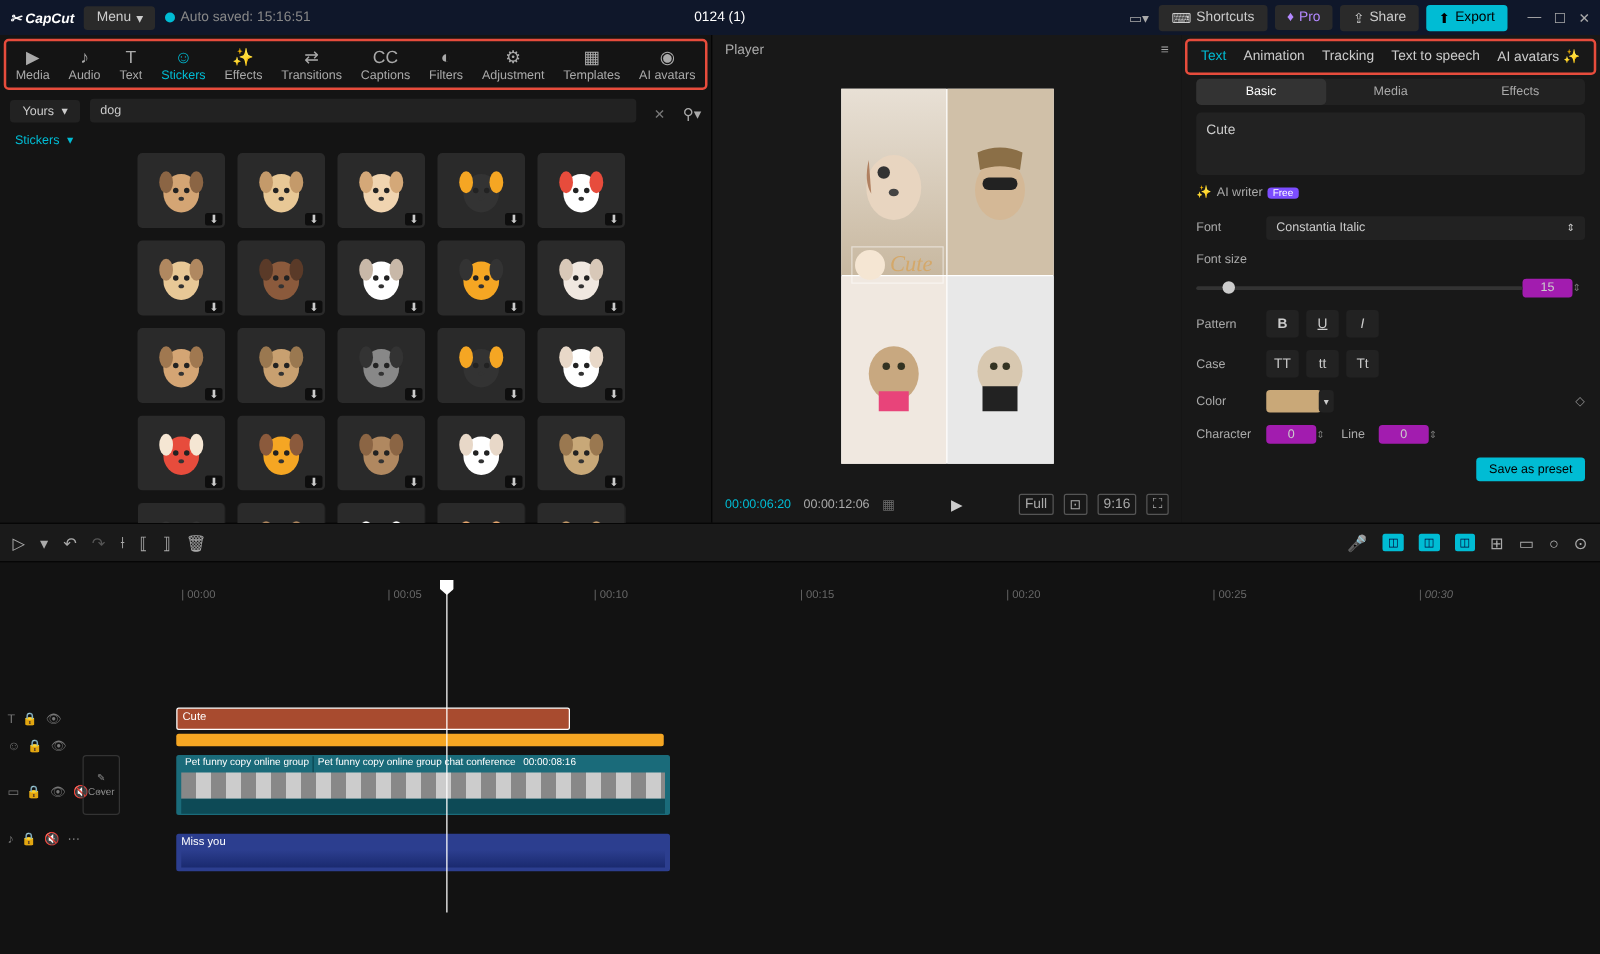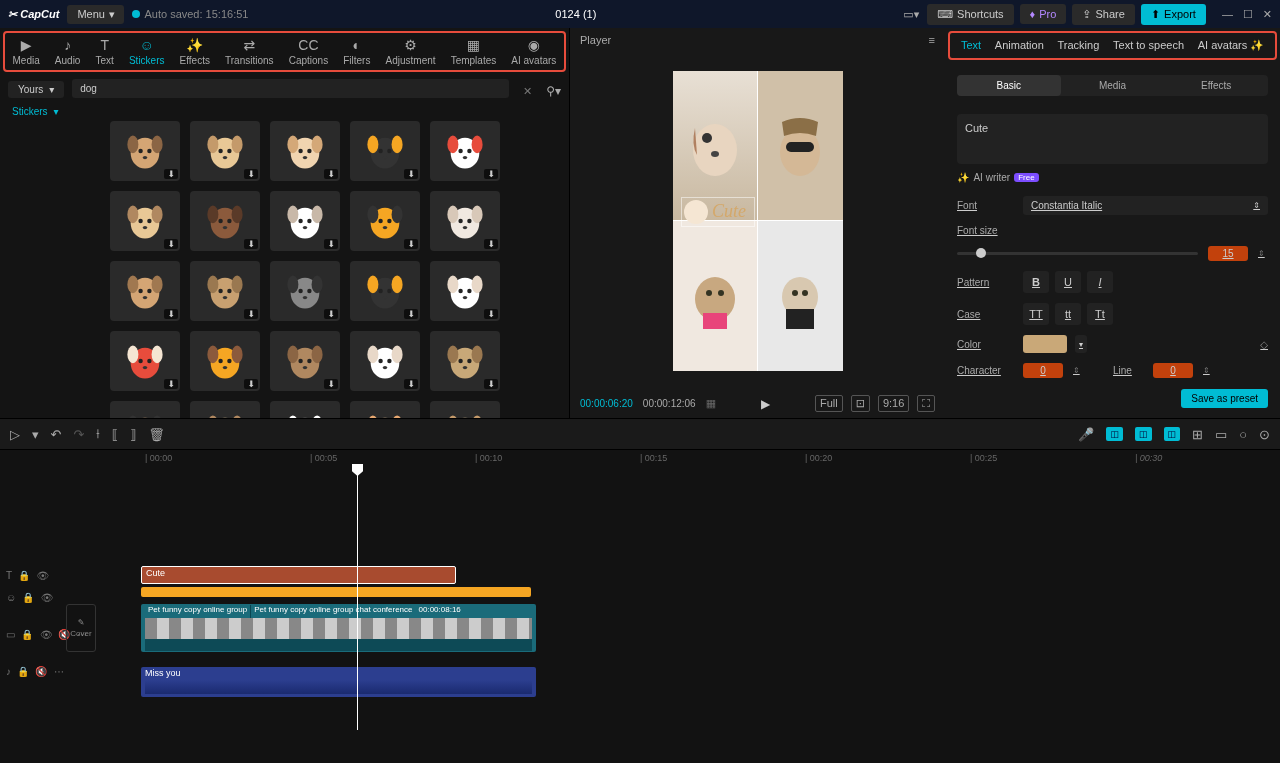--- a/index.html
+++ b/index.html
@@ -48,47 +48,47 @@
 .time-dur { color: #aaa; font-size: 10px; }
 .player-controls .spacer { flex: 1; }
 .play-btn { cursor: pointer; font-size: 12px; }
 .pc-icons { display: flex; gap: 8px; color: #aaa; }
 .pc-icons span { cursor: pointer; font-size: 11px; border: 1px solid #555; padding: 1px 4px; border-radius: 2px; }
 
 .right-panel { width: 335px; background: #181818; display: flex; flex-direction: column; }
 .rp-tabs { border: 2px solid #e74c3c; border-radius: 4px; margin: 3px; display: flex; justify-content: space-around; padding: 6px 4px; }
 .rp-tab { cursor: pointer; color: #ccc; font-size: 11px; }
 .rp-tab.active { color: #00bcd4; }
-.rp-subtabs { display: flex; margin: 12px 12px; background: #222; border-radius: 4px; }
+.rp-subtabs { display: flex; margin: 0 12px; background: #222; border-radius: 4px; }
 .rp-subtab { flex: 1; text-align: center; padding: 5px; cursor: pointer; font-size: 10px; color: #aaa; }
 .rp-subtab.active { background: #333; color: #fff; border-radius: 4px; }
 .text-input-area { margin: 6px 12px; background: #222; border-radius: 4px; padding: 8px; min-height: 50px; font-size: 11px; color: #ccc; }
 .ai-writer { margin: 2px 12px 8px; font-size: 10px; color: #aaa; display: flex; align-items: center; gap: 4px; }
 .ai-writer .badge { background: #7c4dff; color: #fff; padding: 0 4px; border-radius: 3px; font-size: 8px; }
-.prop-row { display: flex; align-items: center; padding: 5px 12px; gap: 10px; font-size: 10px; text-decoration: underline; }
+.prop-row { display: flex; align-items: center; padding: 5px 12px; gap: 0; font-size: 10px; }
 .prop-row label { width: 56px; color: #aaa; }
 .prop-select { flex: 1; background: #222; padding: 4px 8px; border-radius: 3px; color: #ccc; display: flex; justify-content: space-between; align-items: center; cursor: pointer; }
 .size-slider { flex: 1; height: 3px; background: #333; position: relative; border-radius: 2px; }
 .size-slider .h { width: 10px; height: 10px; background: #ccc; border-radius: 50%; position: absolute; top: -4px; left: 8%; cursor: pointer; }
-.num-in { width: 40px; background: #c2410c; border: none; color: #ccc; text-align: center; padding: 2px; border-radius: 3px; font-size: 10px; }
+.num-in { width: 40px; background: #a21caf; border: none; color: #ccc; text-align: center; padding: 2px; border-radius: 3px; font-size: 10px; }
 .stepper { width: 10px; font-size: 8px; color: #777; }
 .fmt-btns { display: flex; gap: 6px; }
 .fmt-btn { width: 26px; height: 22px; background: #222; border-radius: 3px; display: flex; align-items: center; justify-content: center; cursor: pointer; font-size: 11px; }
 .color-swatch { width: 44px; height: 18px; background: #c9a878; border-radius: 3px; cursor: pointer; }
 .color-dd { width: 12px; height: 18px; background: #222; border-radius: 3px; cursor: pointer; display:flex; align-items:center; justify-content:center; font-size:8px; margin-left:-2px; }
 .save-preset { margin: 6px 12px 6px auto; background: #00bcd4; color: #000; padding: 4px 10px; border-radius: 3px; cursor: pointer; font-size: 10px; align-self: flex-end; }
 
 .toolbar { height: 32px; background: #1a1a1a; display: flex; align-items: center; padding: 0 10px; gap: 12px; border-top: 1px solid #000; border-bottom: 1px solid #000; }
 .toolbar .tb-ic { color: #aaa; cursor: pointer; font-size: 13px; }
 .toolbar .tb-sp { flex: 1; }
 .toolbar .tb-tile { background: #00bcd4; color: #003; padding: 2px 4px; border-radius: 2px; cursor: pointer; font-size: 9px; }
 
 .timeline { flex: 1; background: #121212; position: relative; height: 313px; }
 .ruler { height: 20px; position: relative; margin-left: 105px; color: #666; font-size: 9px; }
-.ruler .tick { position: absolute; top: 3px; }
+.ruler .tick { position: absolute; top: 20px; }
 .tracks { position: relative; margin-left: 105px; height: 260px; }
 .track-labels { position: absolute; left: -105px; top: 0; width: 100px; }
 .tl-row { height: 22px; display: flex; align-items: center; gap: 6px; padding: 0 6px; color: #777; font-size: 10px; }
 .tl-row.video { height: 52px; }
 .playhead { position: absolute; top: 0; bottom: 0; width: 1px; background: #fff; left: 252px; z-index: 5; }
 .playhead::before { content: ''; position: absolute; top: -6px; left: -5px; width: 11px; height: 12px; background: #fff; clip-path: polygon(0 0, 100% 0, 100% 60%, 50% 100%, 0 60%); }
 .clip { position: absolute; height: 18px; border-radius: 2px; font-size: 9px; color: #fff; padding: 1px 4px; overflow: hidden; white-space: nowrap; }
 .clip.text { background: #a84b2f; top: 96px; left: 36px; width: 315px; border: 1px solid #fff; }
 .clip.sticker-track { background: #f5a623; top: 117px; left: 36px; width: 390px; height: 10px; }
 .clip.video { background: #1a6b7a; top: 134px; left: 36px; width: 395px; height: 48px; display: flex; flex-direction: column; }

